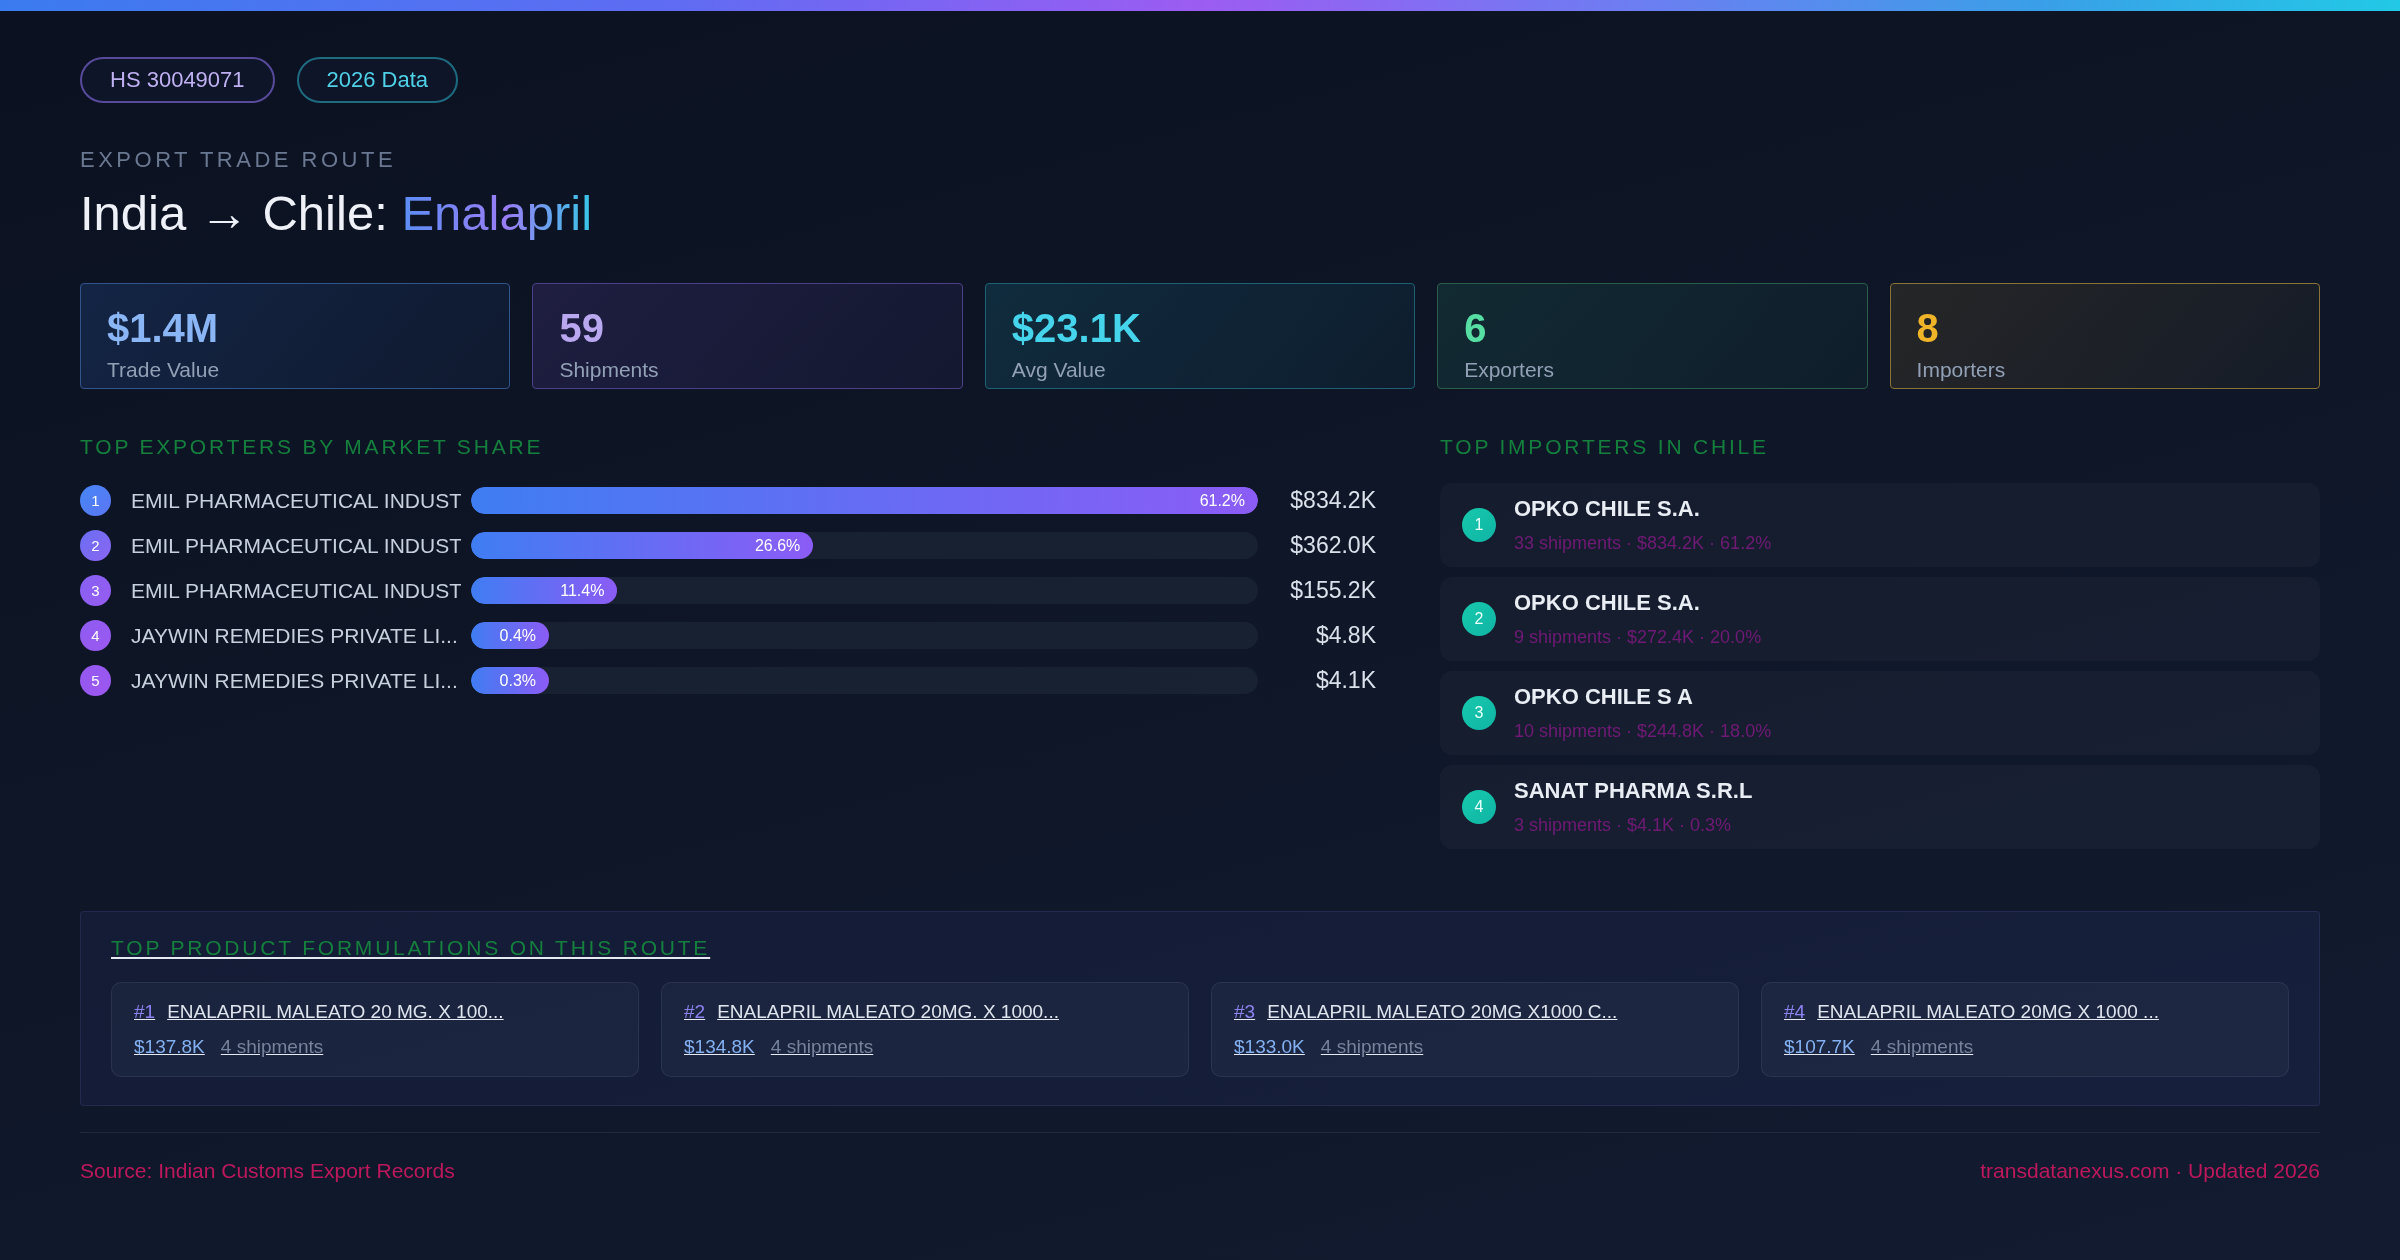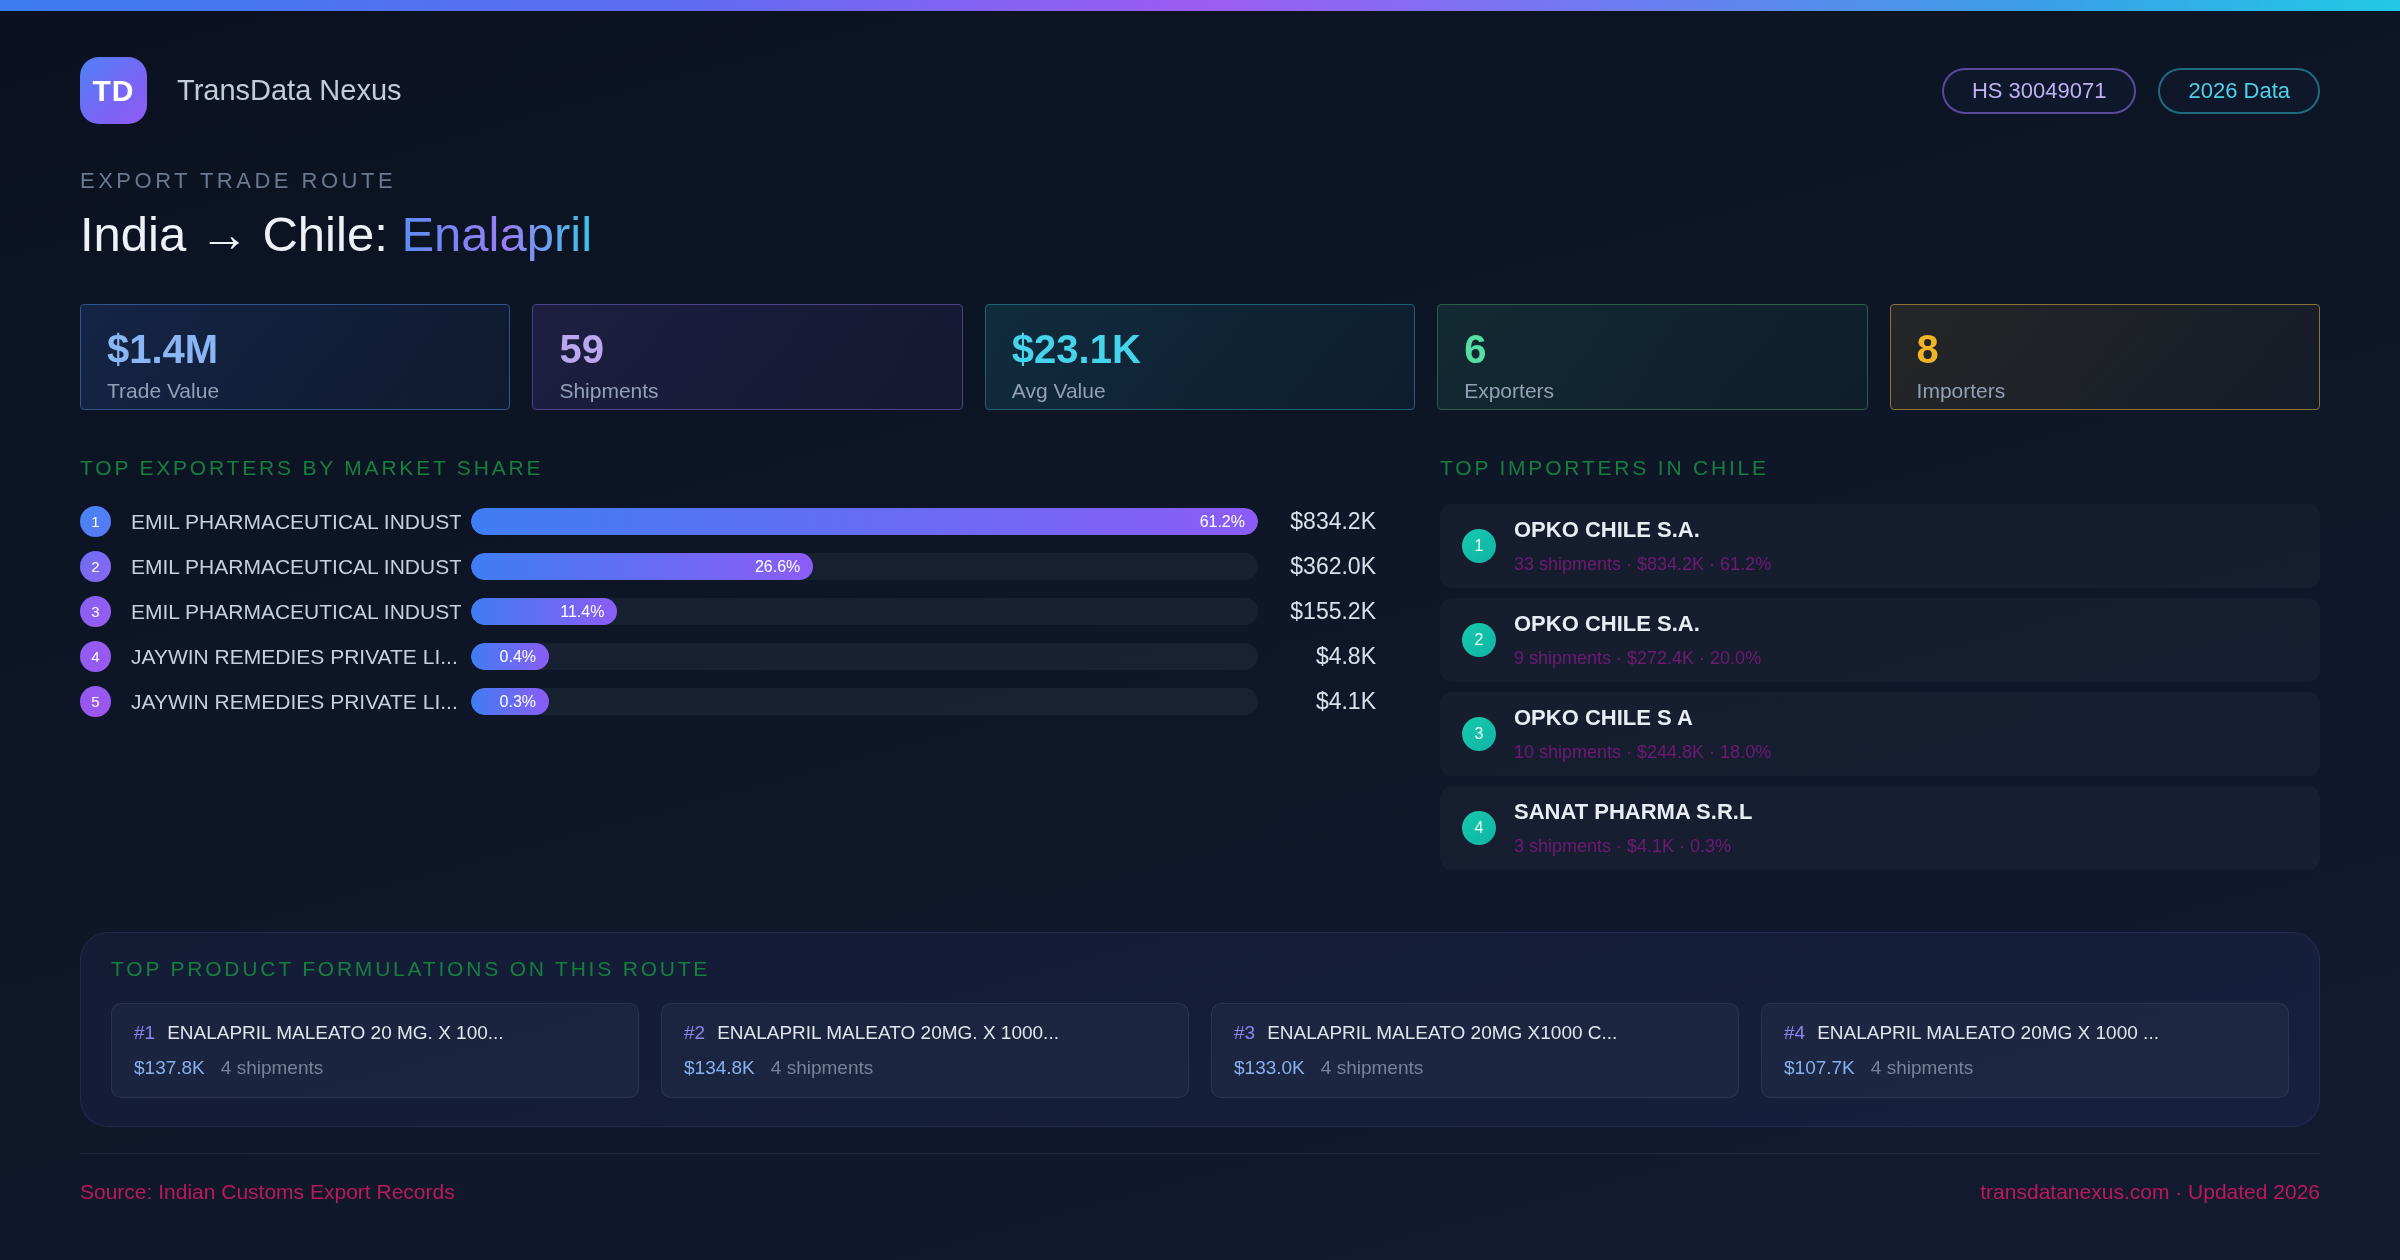--- a/index.html
+++ b/index.html
@@ -98,23 +98,24 @@
   .imp-badge {
     width: 34px; height: 34px; border-radius: 50%; flex: none;
     background: linear-gradient(135deg, #17c9ac, #0fb4a4);
     color: #eafffa; font-size: 16px; display: flex; align-items: center; justify-content: center;
   }
   .imp-name { font-size: 22px; font-weight: 600; color: #e9eef5; }
   .imp-meta { margin-top: 11px; font-size: 18px; color: #701a75; }
 
   
   .products-panel {
-    margin-top: 52px; border-radius: 28px;
+    margin-top: 52px; border-radius: 4px;
     background: rgba(99,102,241,.07); border: 1px solid rgba(125,122,220,.14);
     padding: 24px 30px 28px;
+    text-decoration: underline;
   }
   .product-cards { margin-top: 22px; display: grid; grid-template-columns: repeat(4, 1fr); gap: 22px; }
   .product-card {
     background: rgba(148,163,184,.06); border: 1px solid rgba(148,163,184,.12);
     border-radius: 10px; padding: 18px 22px; cursor: pointer;
   }
   .prod-line1 { display: flex; gap: 12px; align-items: baseline; white-space: nowrap; overflow: hidden; }
   .prod-rank { font-size: 19px; color: #8d83f2; flex: none; }
   .prod-name { font-size: 19px; color: #dfe5ee; }
   .prod-line2 { margin-top: 13px; display: flex; gap: 16px; align-items: baseline; }
@@ -129,24 +130,20 @@
   }
 </style>
 </head>
 <body>
 
 <div class="topbar"></div>
 
 <div class="page">
 
   <div class="header">
-    <div class="brand">
-      <div class="logo">TD</div>
-      <div class="brand-name">TransData Nexus</div>
-    </div>
     <div class="badges">
       <span class="pill pill-hs">HS 30049071</span>
       <span class="pill pill-year">2026 Data</span>
     </div>
   </div>
 
   <div class="eyebrow">EXPORT TRADE ROUTE</div>
   <h1 class="title"><span>India → Chile: </span><span class="drug">Enalapril</span></h1>
 
   <div class="stats">

